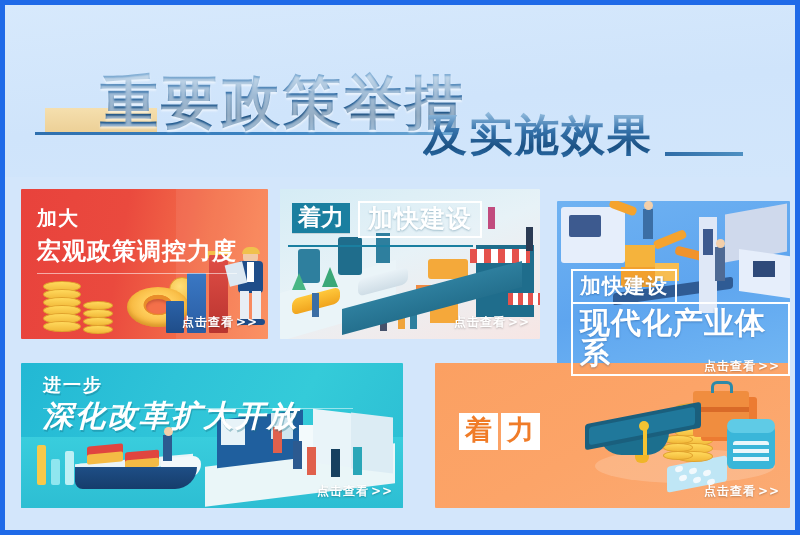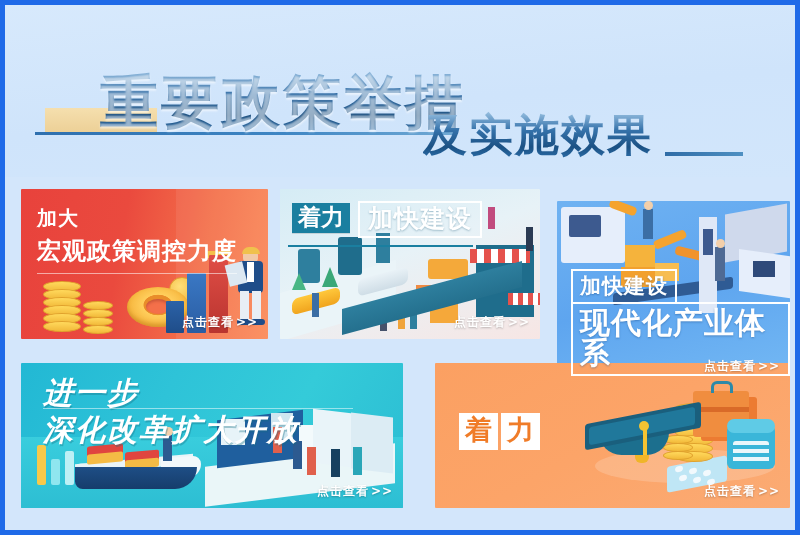--- a/index.html
+++ b/index.html
@@ -130,21 +130,21 @@
     font-weight:700; line-height:1; padding:4px 7px 6px 7px; letter-spacing:1px;
     text-shadow:0 1px 2px rgba(20,70,130,.4);
   }
   #card3 .box-a{ left:14px; top:68px; font-size:21px; }
   #card3 .box-b{ left:14px; top:101px; font-size:30px; }
 
   
   #card4{ left:16px; top:358px; width:382px; height:145px;
     background:linear-gradient(120deg,#22b8d4 0%,#2ec3d8 35%,#34cbd9 65%,#2bbcd3 100%); }
   #card4 .headline{ left:22px; top:12px; }
-  #card4 .hl-line.a{ font-size:30px; font-style:italic; letter-spacing:2px;
+  #card4 .hl-line.a{ font-size:18px; letter-spacing:2px;
      text-shadow:1px 2px 0 rgba(20,110,130,.35);}
   #card4 .hl-line.b{ font-size:30px; font-style:italic; letter-spacing:2px; margin-top:2px;
      text-shadow:1px 2px 0 rgba(20,110,130,.35);}
   #card4 .hl-underline{ position:absolute; left:22px; top:45px; width:310px; height:1px;
     background:rgba(255,255,255,.5); z-index:30; }
   .ship-hull{
     position:absolute; z-index:14;
     background:linear-gradient(180deg,#1e4e86 0%,#163d6b 100%);
   }
 

